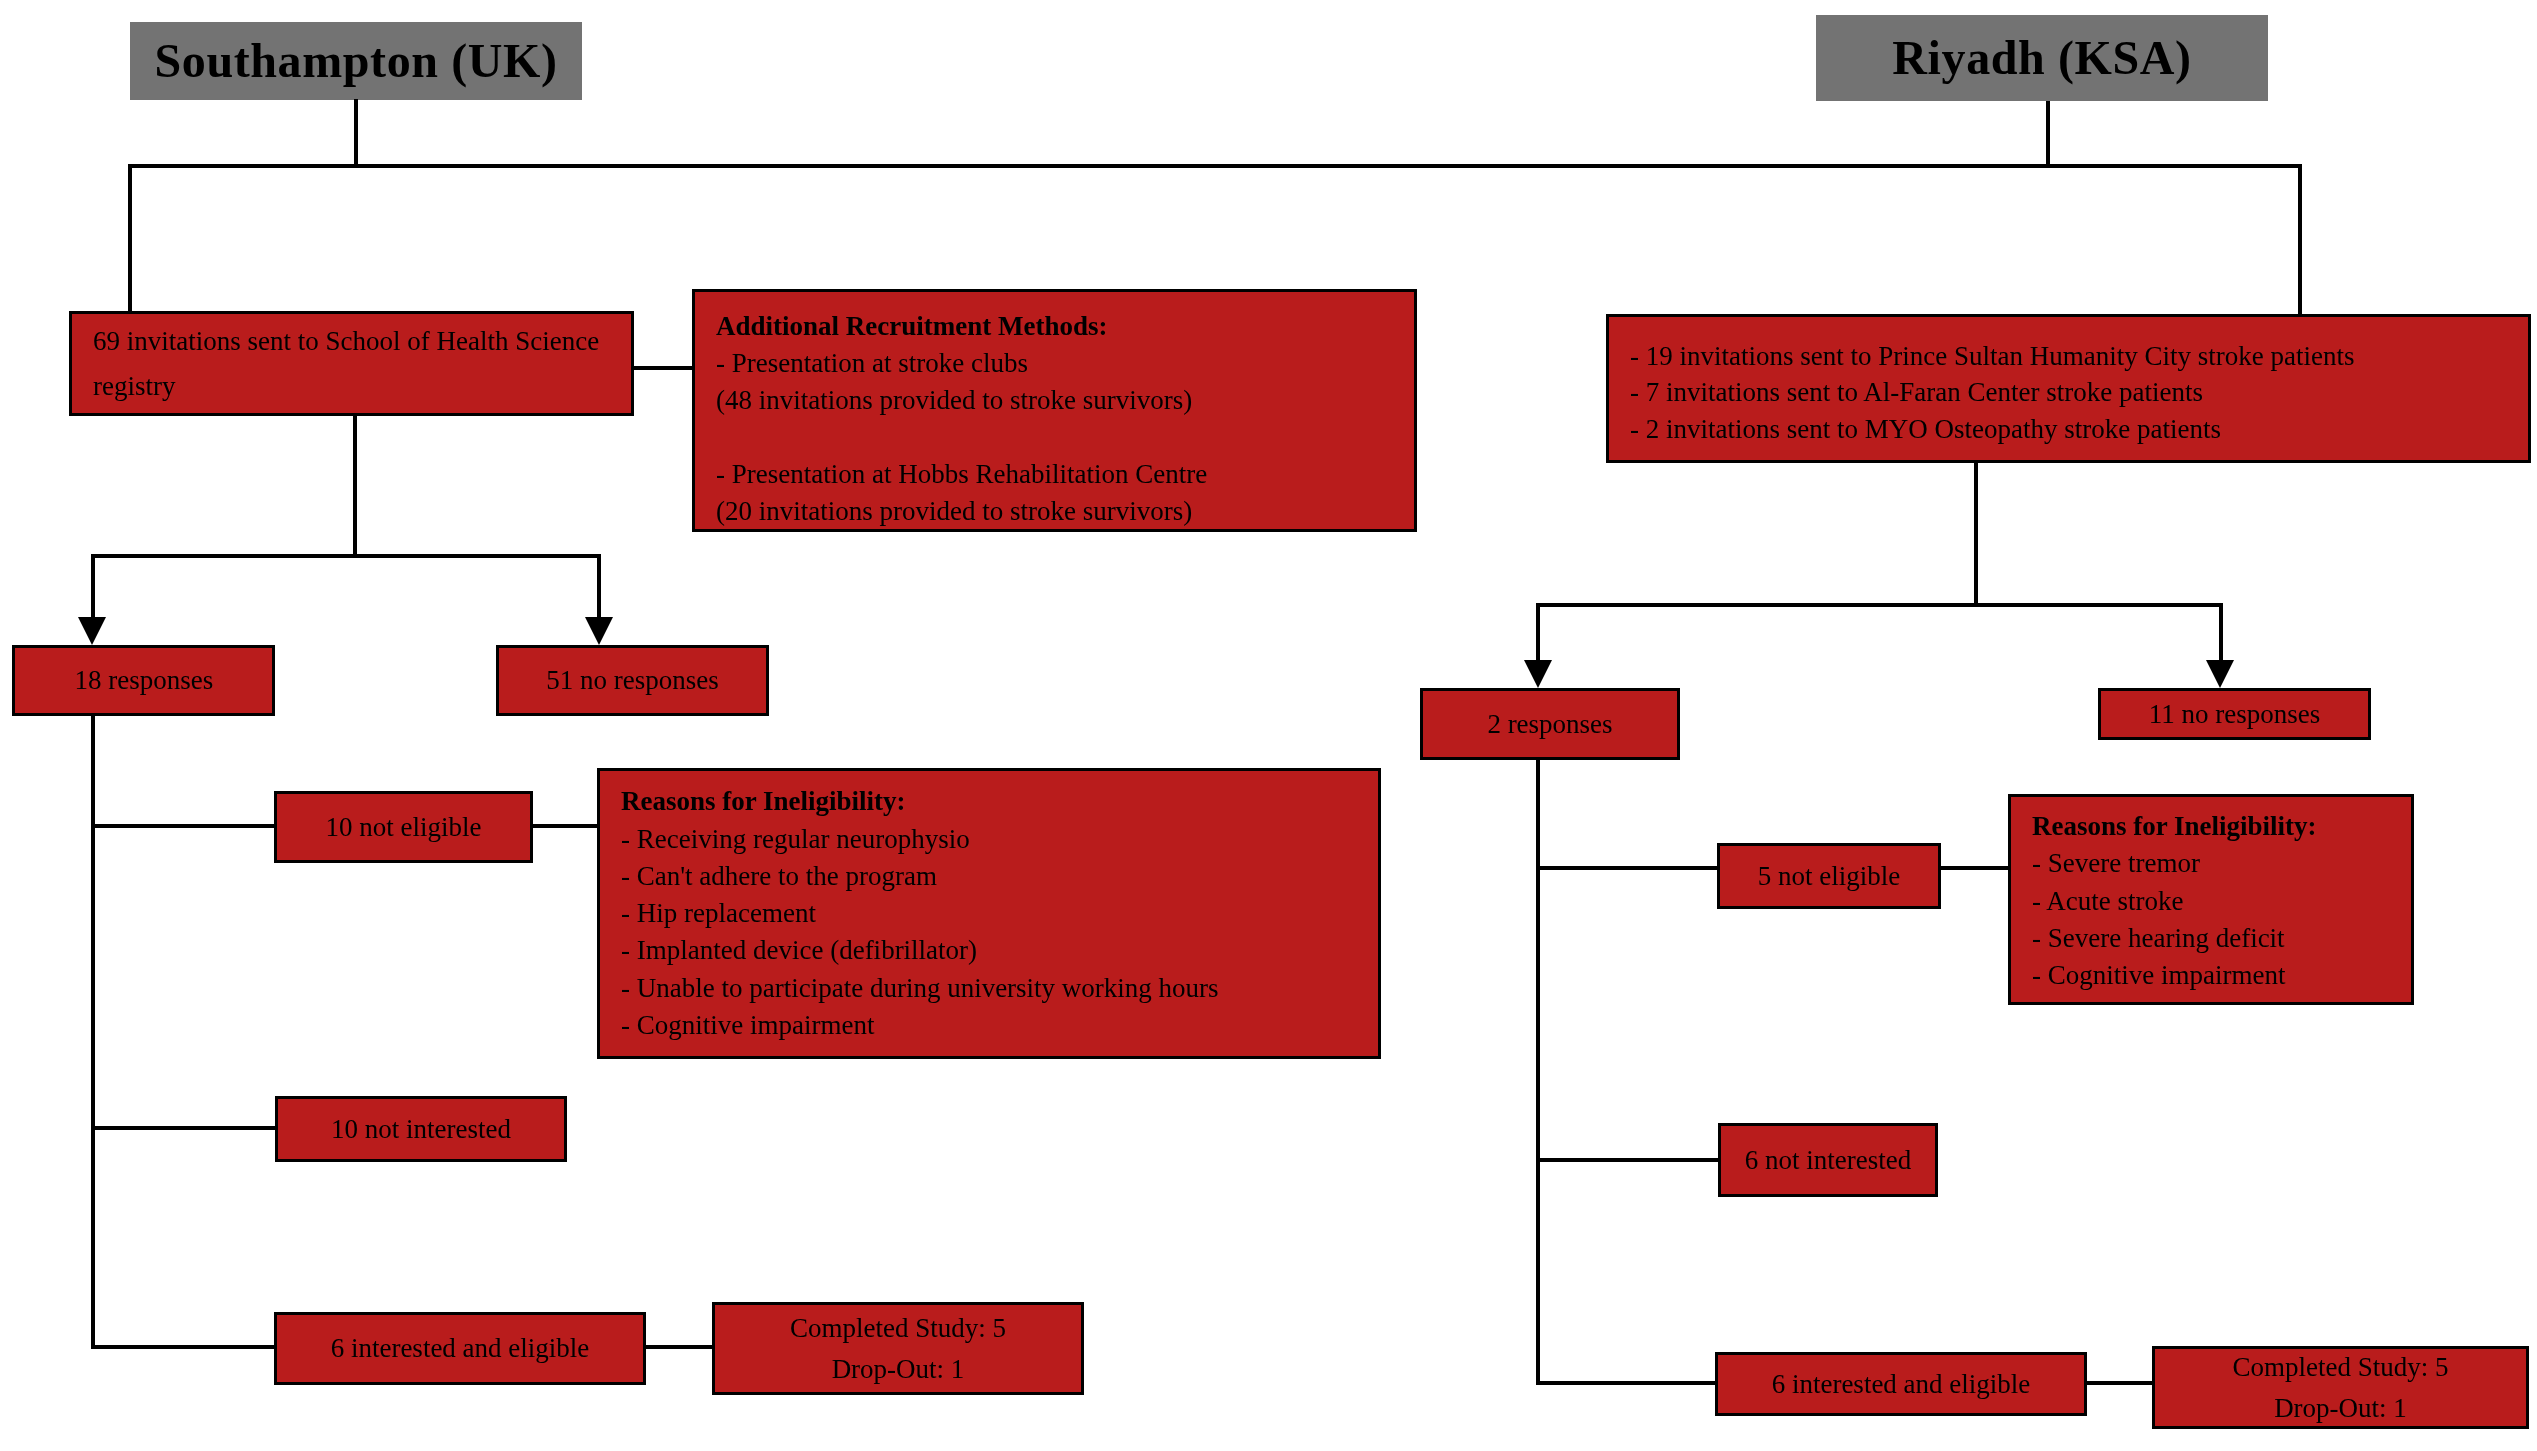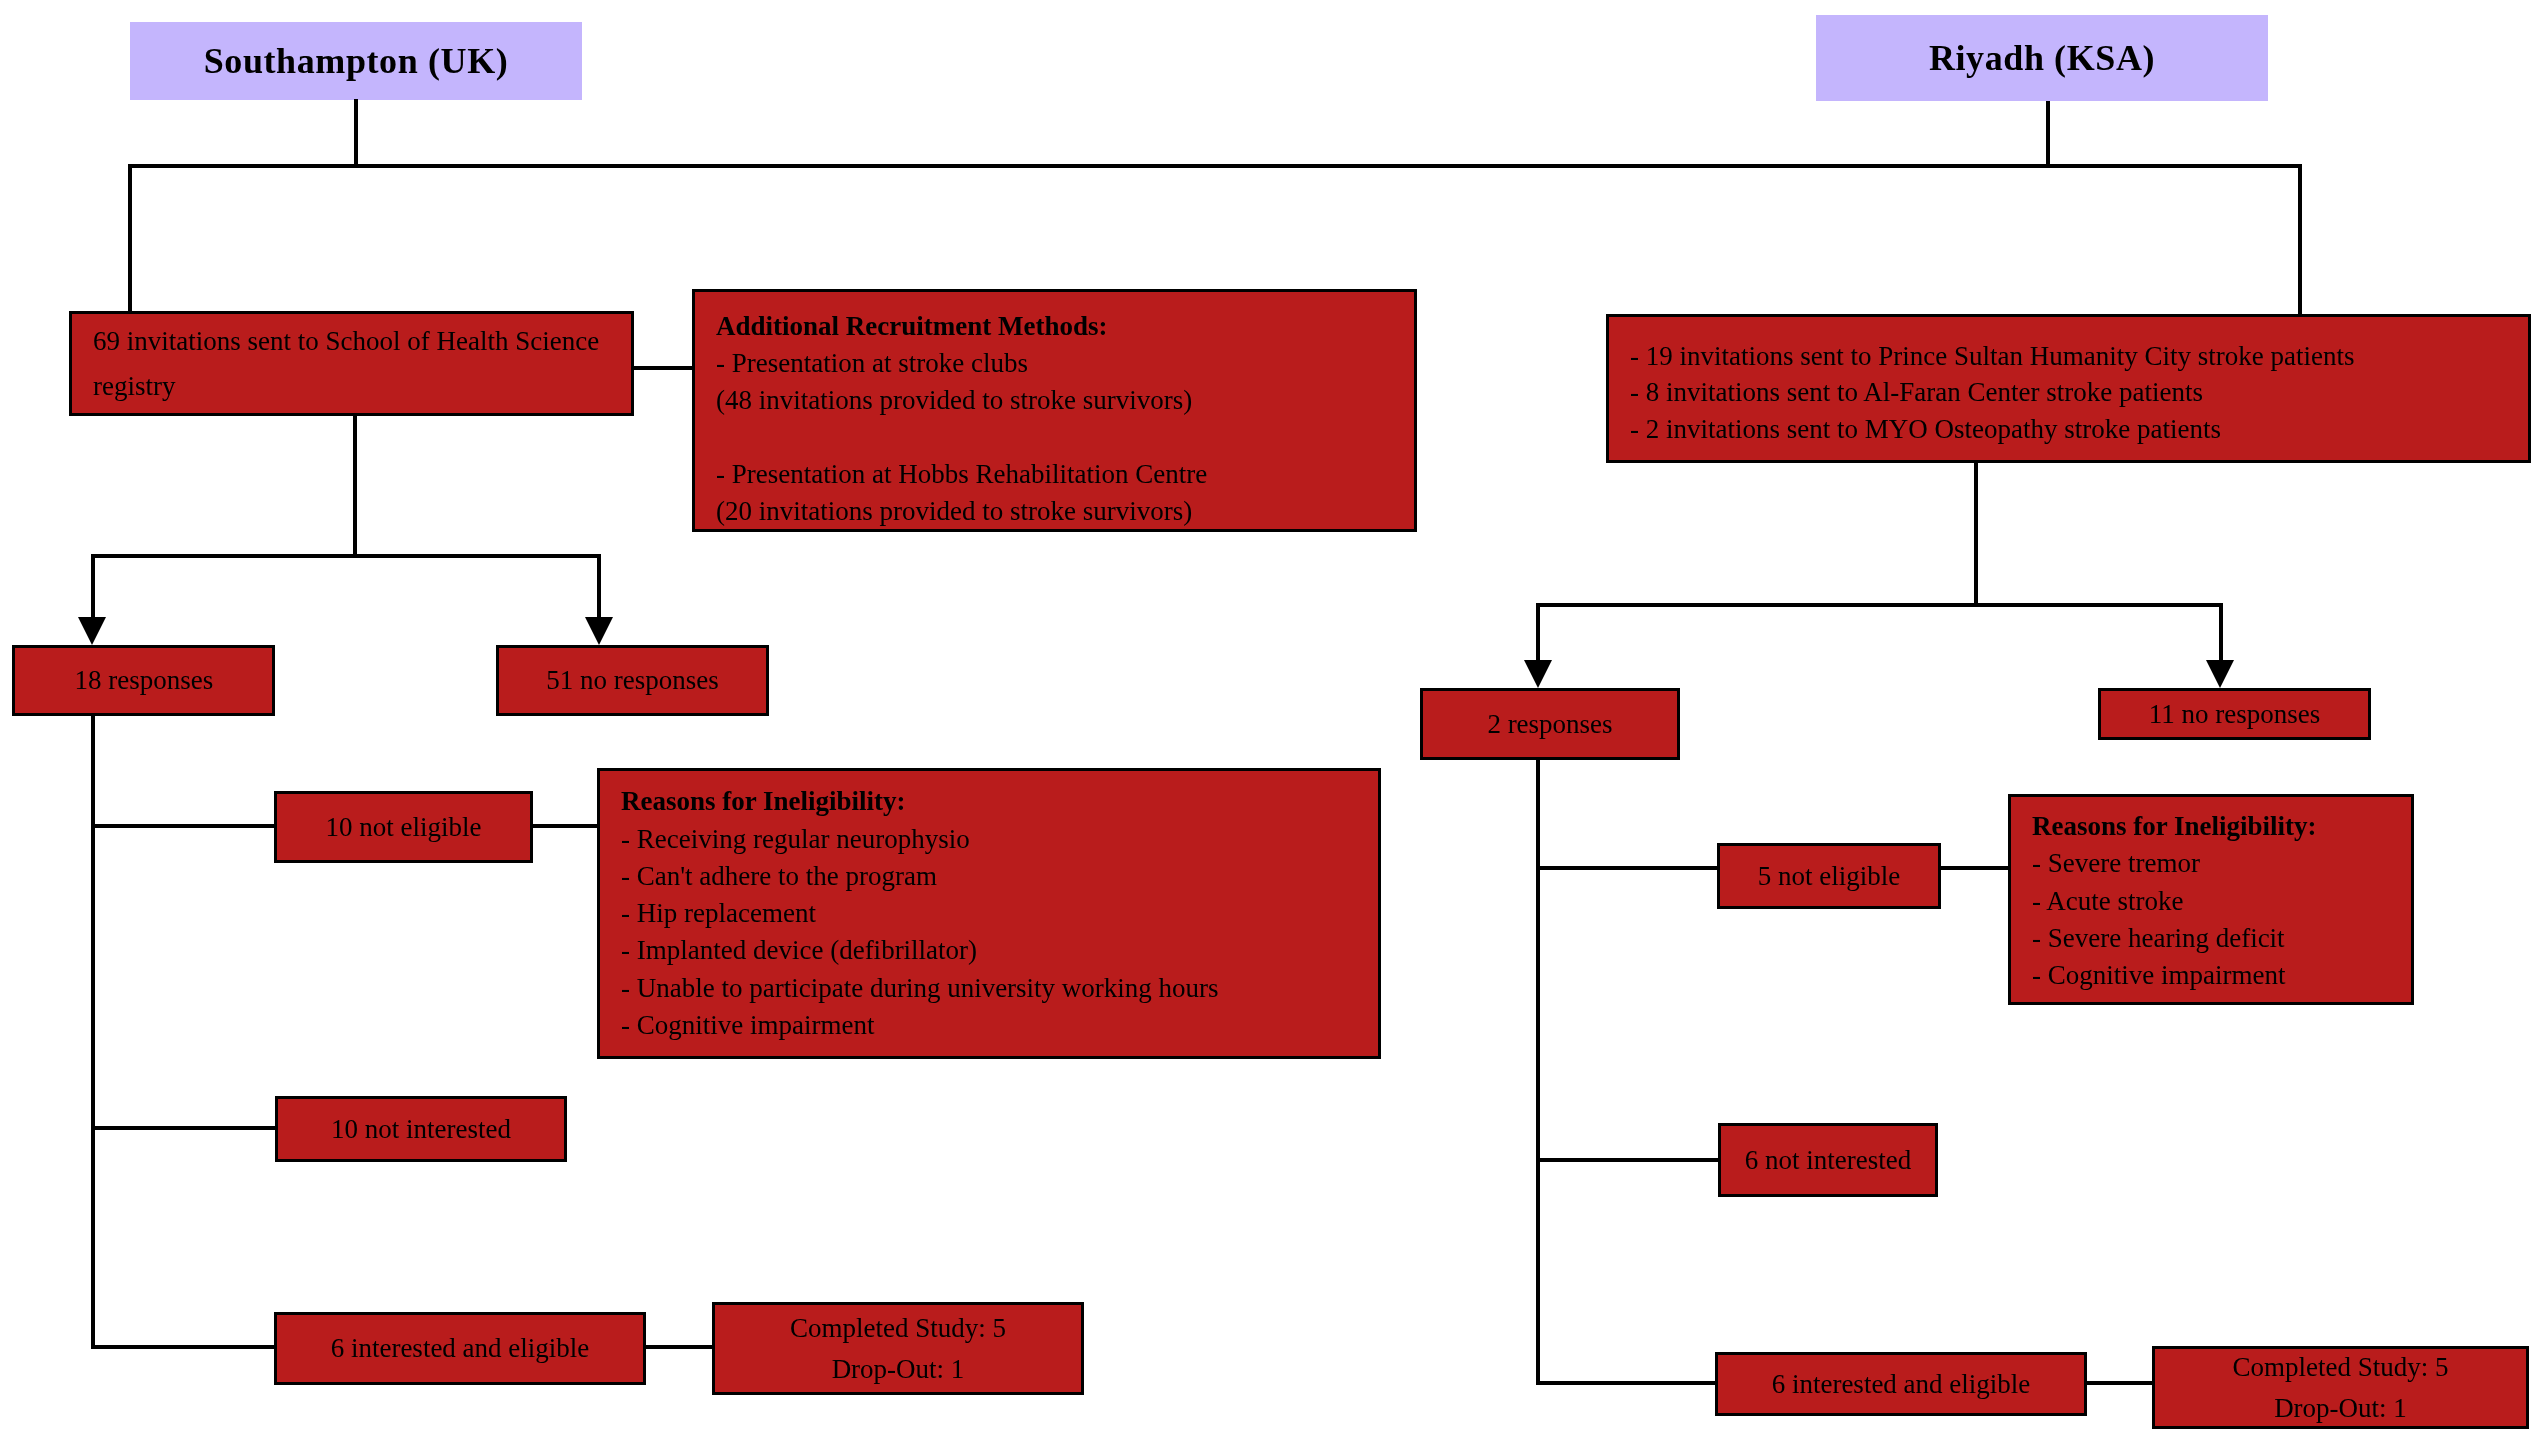--- a/index.html
+++ b/index.html
@@ -13,26 +13,26 @@
   }
   #canvas {
     position: relative;
     width: 2538px;
     height: 1452px;
     background: #ffffff;
     overflow: hidden;
   }
   .hdr {
     position: absolute;
-    background: #c4b5fd;
+    background: #737373;
     display: flex;
     align-items: center;
     justify-content: center;
     font-weight: bold;
-    font-size: 36px;
+    font-size: 48px;
     letter-spacing: 0.6px;
   }
   .box {
     position: absolute;
     background: #b91c1c;
     border: 3.1px solid #000000;
     box-sizing: border-box;
     font-size: 27px;
   }
   .ctr {
@@ -134,21 +134,21 @@
   <div class="box ctr" style="left:274px; top:1312px; width:372px; height:73px;">6 interested and eligible</div>
   <div class="hline" style="left:646px; top:1345px; width:66px;"></div>
 
   <div class="box ctr" style="left:712px; top:1302px; width:372px; height:93px; flex-direction:column;">
     <div class="outcome-line">Completed Study: 5</div>
     <div class="outcome-line">Drop-Out: 1</div>
   </div>
 
   <div class="box top" style="left:1606px; top:314px; width:925px; height:149px; padding-top:21px;">
     <div class="ln3">- 19 invitations sent to Prince Sultan Humanity City stroke patients</div>
-    <div class="ln3">- 8 invitations sent to Al-Faran Center stroke patients</div>
+    <div class="ln3">- 7 invitations sent to Al-Faran Center stroke patients</div>
     <div class="ln3">- 2 invitations sent to MYO Osteopathy stroke patients</div>
   </div>
 
   <div class="vline" style="left:1974px; top:463px; height:143px;"></div>
   <div class="hline" style="left:1536px; top:603px; width:687px;"></div>
   <div class="vline" style="left:1536px; top:603px; height:60px;"></div>
   <div class="vline" style="left:2219px; top:603px; height:60px;"></div>
   <div class="arrow-down" style="left:1524px; top:660px;"></div>
   <div class="arrow-down" style="left:2206px; top:660px;"></div>
 

